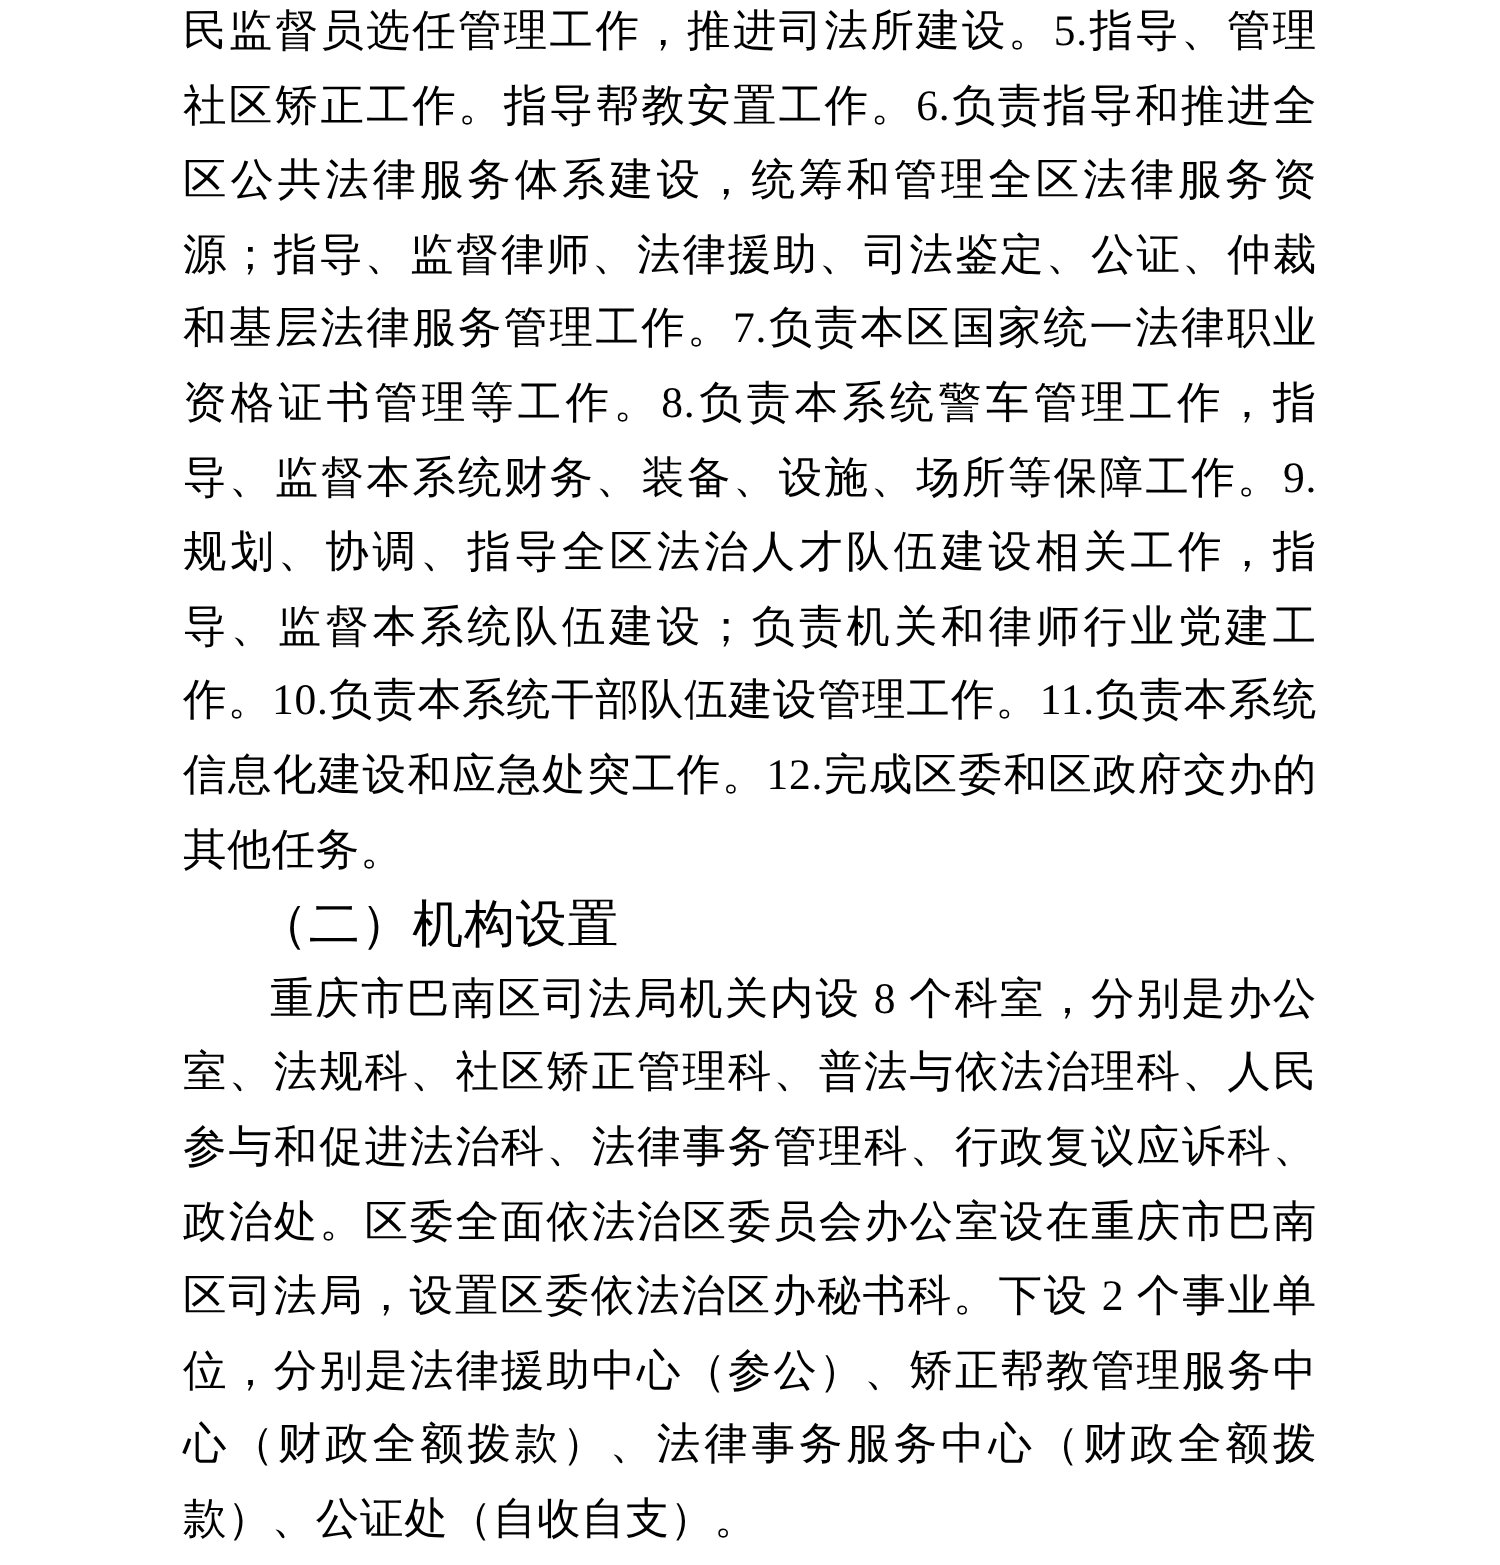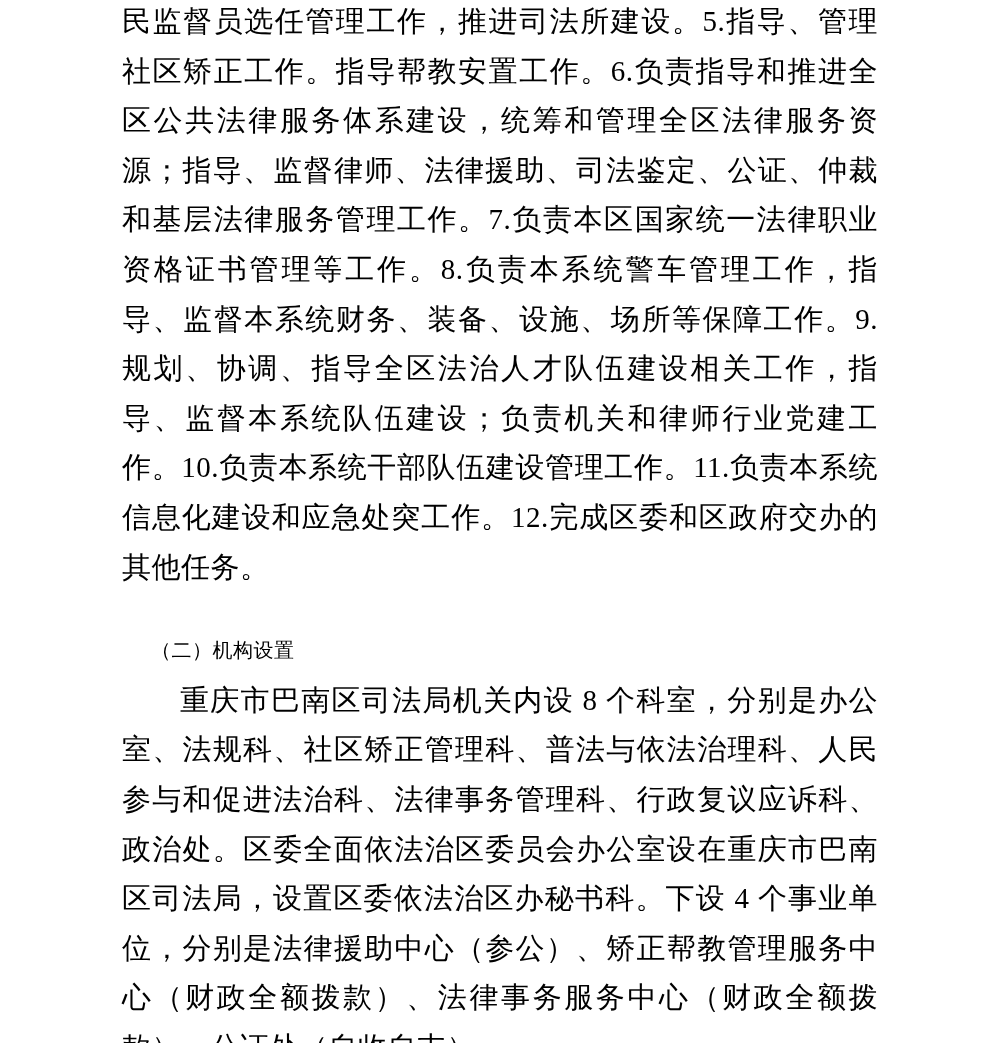--- a/index.html
+++ b/index.html
@@ -33,27 +33,26 @@
     text-align-last: left;
     color: #000000;
     letter-spacing: 0.5px;
   }
 
   .indent2 { text-indent: 2em; }
 
   
   .kaiti-heading {
     font-family: "Liberation Serif", "DejaVu Serif", serif;
-    font-size: 20px;
+    font-size: 34px;
     line-height: 49.6px;
     text-indent: 1.45em;
     color: #000000;
     letter-spacing: 0.5px;
     font-weight: normal;
-    margin-top: 34px;
   }
 
   
   .hei-heading {
     font-family: "Liberation Sans", "DejaVu Sans", sans-serif;
     font-size: 30px;
     line-height: 49.6px;
     text-indent: 1.95em;
     font-weight: bold;
     color: #000000;
@@ -63,18 +62,18 @@
 </head>
 <body>
 
 <div class="page">
   <div class="doc">
 
     <p class="body-par">民监督员选任管理工作，推进司法所建设。5.指导、管理社区矫正工作。指导帮教安置工作。6.负责指导和推进全区公共法律服务体系建设，统筹和管理全区法律服务资源；指导、监督律师、法律援助、司法鉴定、公证、仲裁和基层法律服务管理工作。7.负责本区国家统一法律职业资格证书管理等工作。8.负责本系统警车管理工作，指导、监督本系统财务、装备、设施、场所等保障工作。9.规划、协调、指导全区法治人才队伍建设相关工作，指导、监督本系统队伍建设；负责机关和律师行业党建工作。10.负责本系统干部队伍建设管理工作。11.负责本系统信息化建设和应急处突工作。12.完成区委和区政府交办的其他任务。</p>
 
     <p class="kaiti-heading">（二）机构设置</p>
 
-    <p class="body-par indent2">重庆市巴南区司法局机关内设 8 个科室，分别是办公室、法规科、社区矫正管理科、普法与依法治理科、人民参与和促进法治科、法律事务管理科、行政复议应诉科、政治处。区委全面依法治区委员会办公室设在重庆市巴南区司法局，设置区委依法治区办秘书科。下设 4 个事业单位，分别是法律援助中心（参公）、矫正帮教管理服务中心（财政全额拨款）、法律事务服务中心（财政全额拨款）、公证处（自收自支）。</p>
+    <p class="body-par indent2">重庆市巴南区司法局机关内设 8 个科室，分别是办公室、法规科、社区矫正管理科、普法与依法治理科、人民参与和促进法治科、法律事务管理科、行政复议应诉科、政治处。区委全面依法治区委员会办公室设在重庆市巴南区司法局，设置区委依法治区办秘书科。下设 2 个事业单位，分别是法律援助中心（参公）、矫正帮教管理服务中心（财政全额拨款）、法律事务服务中心（财政全额拨款）、公证处（自收自支）。</p>
 
     <p class="hei-heading">二、部门决算情况说明</p>
 
   </div>
 </div>
 
 </body></html>

